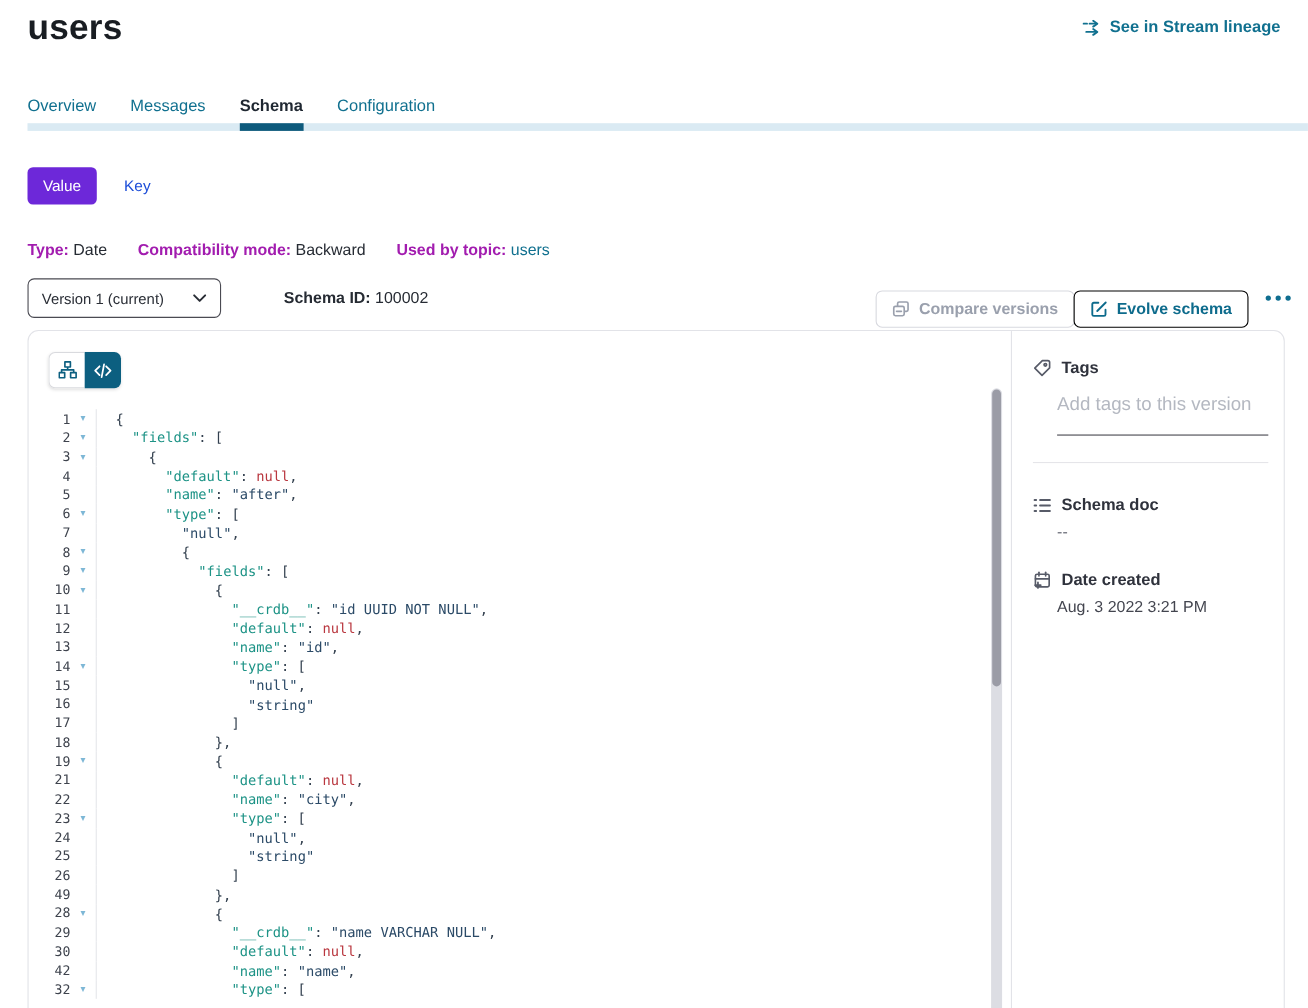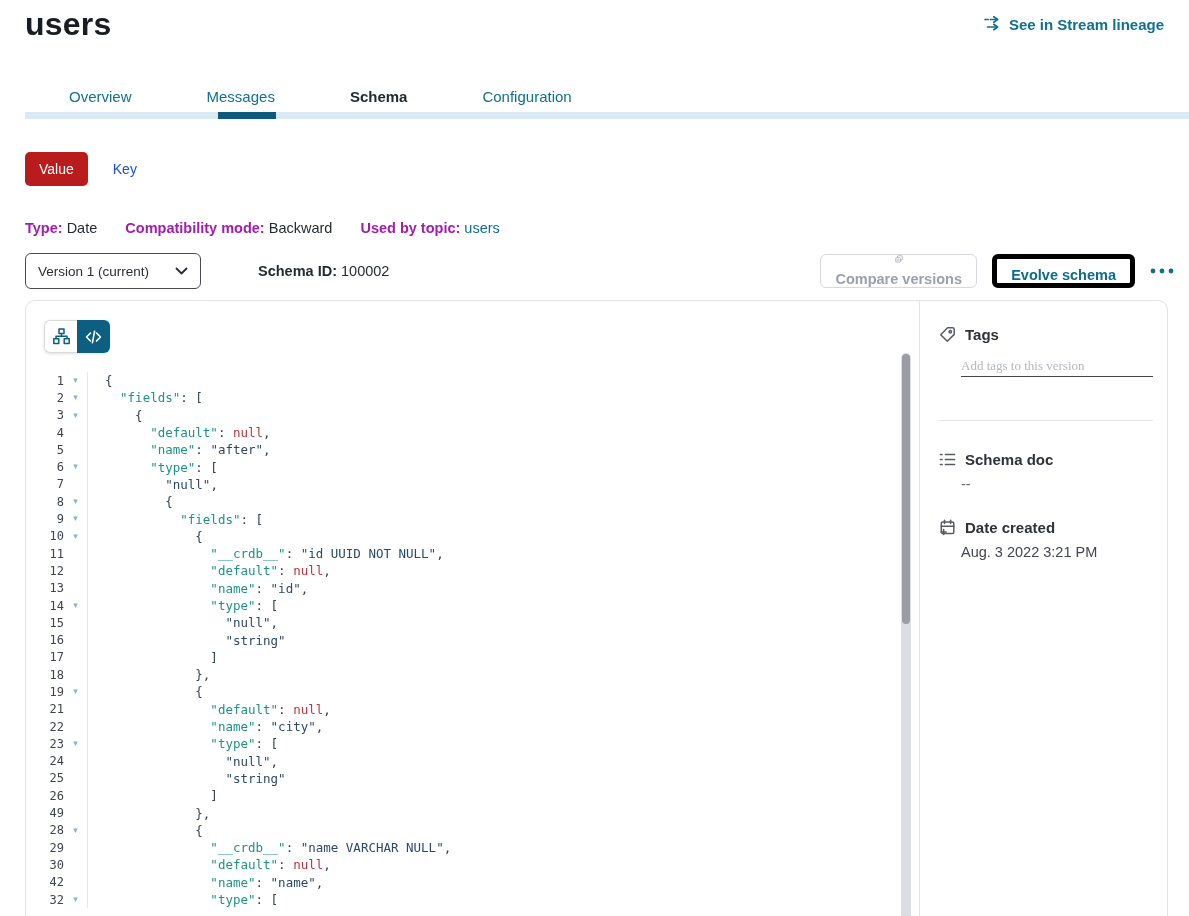--- a/index.html
+++ b/index.html
@@ -2,56 +2,56 @@
 <html><head>
 <meta charset="utf-8">
 <style>
   * { margin:0; padding:0; box-sizing:border-box; }
   html,body { width:1189px; height:916px; background:#ffffff; overflow:hidden;
               font-family:"Liberation Sans", sans-serif; color:#262b33; }
 
   
   .page-title { position:absolute; left:25px; top:6px; font-size:32px; font-weight:700;
                 color:#191d22; letter-spacing:.2px; }
-  .lineage-link { position:absolute; right:25px; top:16px; display:flex; align-items:flex-start;
+  .lineage-link { position:absolute; right:25px; top:16px; display:flex; align-items:flex-end;
                   gap:7px; color:#10708f; font-size:15px; font-weight:600; cursor:pointer; }
 
   
   .tabs { position:absolute; left:25px; top:88px; display:flex; gap:31px; }
-  .tab { font-size:15px; font-weight:500; color:#10708f; cursor:pointer; padding-bottom:9px;margin-left:44px; }
+  .tab { font-size:15px; font-weight:500; color:#10708f; cursor:pointer; padding-bottom:9px; }
   .tab.active { color:#1f2731; font-weight:600; }
   .tab-track { position:absolute; left:25px; right:0; top:112px; height:7px; background:#daeaf3; }
   .tab-indicator { position:absolute; top:112px; height:7px; background:#0e5a7c; }
 
   
   .vk-row { position:absolute; left:25px; top:152px; display:flex; align-items:center; }
-  .value-btn { background:#b91c1c; color:#fff; font-size:14px; padding:9px 14px;
+  .value-btn { background:#6d28d9; color:#fff; font-size:14px; padding:9px 14px;
                border-radius:5px; cursor:pointer; }
   .key-btn { margin-left:25px; color:#1d4ed8; font-size:14px; cursor:pointer; }
 
   
   .meta-row { position:absolute; left:25px; top:220px; font-size:14.5px; color:#262b33; }
   .meta-row b { font-weight:700; color:#a21caf; }
   .meta-row .gap { display:inline-block; width:24px; }
   .meta-row .lnk { color:#10708f; cursor:pointer; }
 
   
   .version-bar { position:absolute; left:25px; right:0; top:253px; height:36px; }
   .version-select { position:absolute; left:0; top:0; width:176px; height:36px;
                     border:1px solid #4a4a52; border-radius:6px; display:flex;
                     align-items:center; padding:0 12px; font-size:13.5px; color:#2a2e36;
                     cursor:pointer; background:#fff; }
   .version-select .chev { margin-left:auto; display:flex; }
   .schema-id { position:absolute; left:187px; top:0; line-height:36px; font-size:14.5px; }
   .schema-id b { font-weight:700;margin-left:46px; }
-  .btn { position:absolute; top:1px; height:34px; border-radius:6px; background:#fff;
+  .btn { position:absolute; top:11px; height:34px; border-radius:6px; background:#fff;
          display:flex; align-items:center; gap:8px; padding:0 14px; font-size:14.5px;
-         font-weight:600; cursor:pointer;flex-direction:column; }
+         font-weight:600; cursor:pointer; }
   .btn-compare { right:212px; border:1px solid #d8d9df; color:#9aa0ad; cursor:default; }
-  .btn-evolve  { right:54px;  border:5px solid #000000; color:#0d6b8c; }
+  .btn-evolve  { right:54px;  border:1px solid #000000; color:#0d6b8c; }
   .more-btn { position:absolute; right:14px; top:6px; width:26px; height:24px; display:flex;
               align-items:center; justify-content:center; cursor:pointer; }
 
   
   .main-box { position:absolute; left:25px; top:300px; width:1143px; height:660px;
               border:1px solid #e2e3e8; border-radius:10px; background:#fff; }
   .code-pane { position:absolute; left:0; top:0; bottom:0; width:894px;
                border-right:1px solid #e2e3e8; overflow:hidden; }
 
   .view-toggle { position:absolute; left:18px; top:19px; display:flex;
@@ -79,22 +79,22 @@
               background:#dcdde3; border-radius:5px 5px 0 0; }
   .sb-thumb { position:absolute; left:1px; top:1px; width:8px; height:270px;
               background:#9b9ca6; border-radius:4px; cursor:pointer; }
 
   
   .sidebar { position:absolute; left:895px; top:0; bottom:0; width:248px; }
   .side-head { position:absolute; left:18px; display:flex; align-items:center; gap:9px;
                font-size:15px; font-weight:600; color:#2f323c; }
   .side-head svg { flex:none; }
   .tags-input { position:absolute; left:40px; top:53px; width:192px; border:none;
-                border-bottom:1px solid #46464f; font-size:13px; padding:4px 0 2px 0;
-                color:#2f323c; outline:none; font-family:Liberation Serif, serif; }
+                border-bottom:1px solid #46464f; font-size:17px; padding:4px 0 17px 0;
+                color:#2f323c; outline:none; font-family:Liberation Sans, sans-serif; }
   .tags-input::placeholder { color:#b4b8c1; }
   .side-divider { position:absolute; left:18px; right:16px; top:119px; height:1px;
                   background:#e5e5e9; }
   .side-value { position:absolute; left:40px; font-size:14.5px; color:#43454f; }
   .muted { color:#696c77; }
 </style>
 </head>
 <body>
 
 <div class="page-title">users</div>

